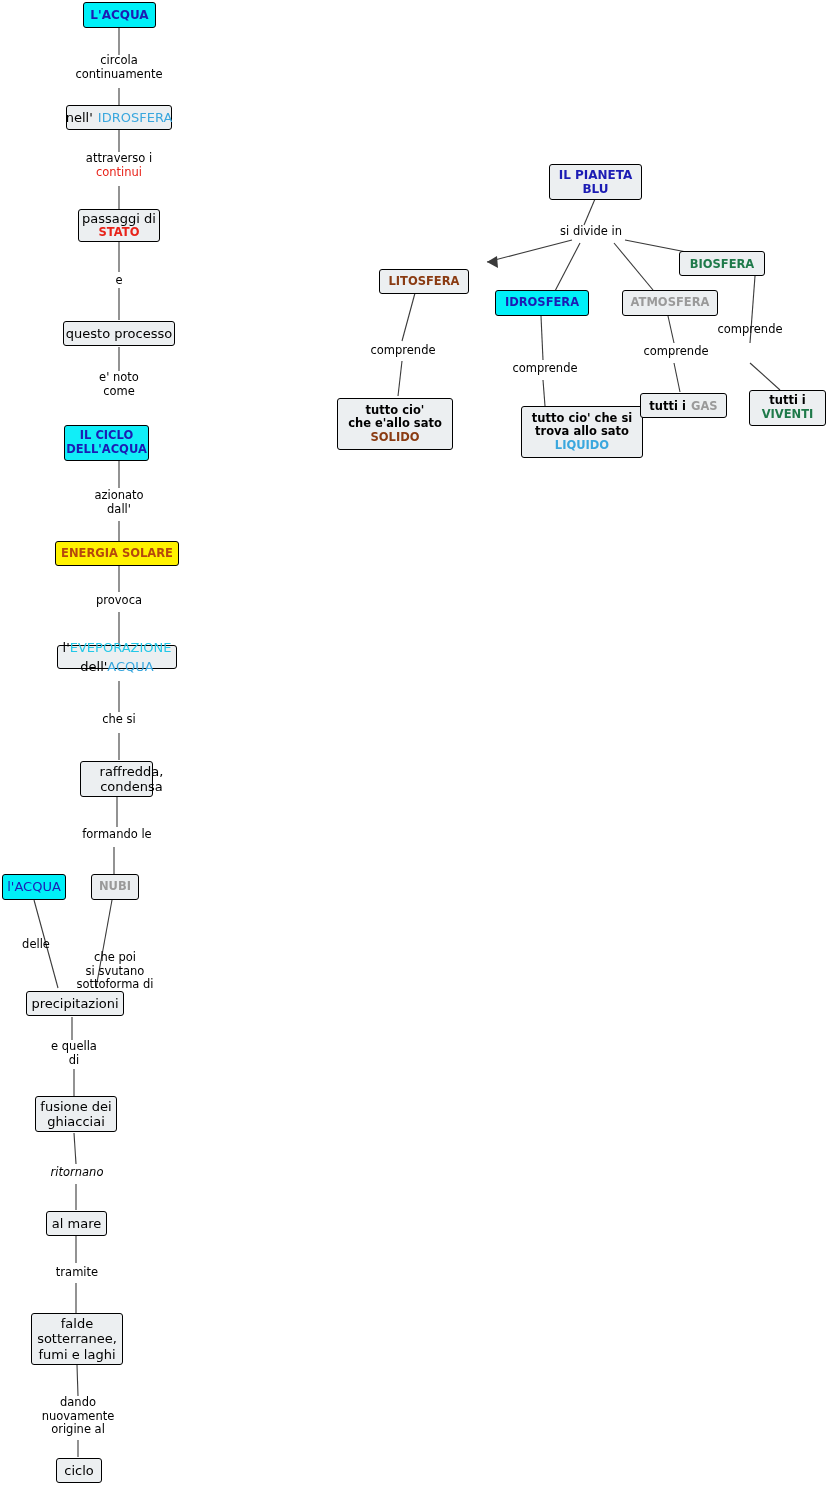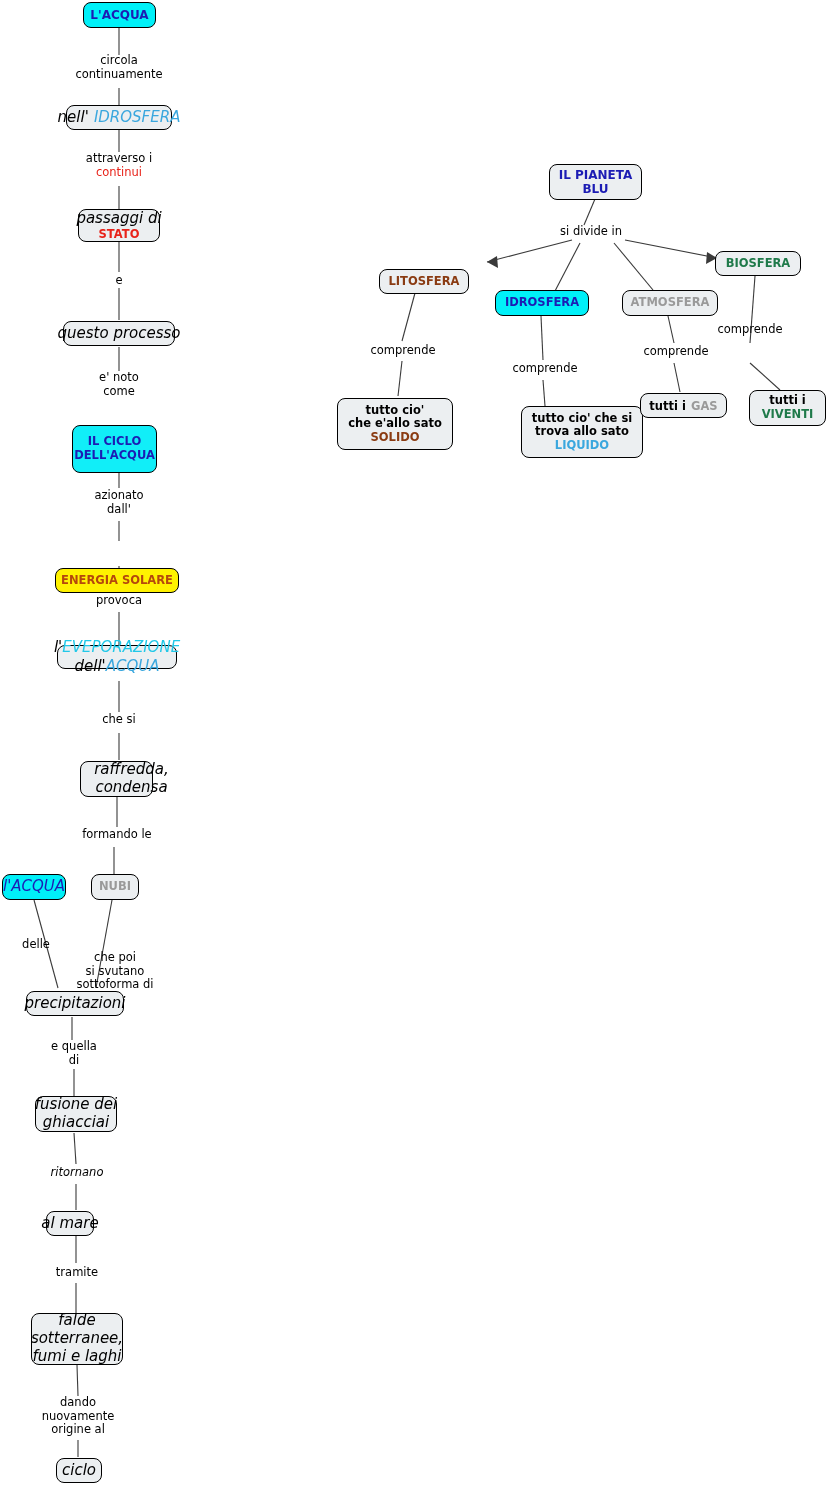--- a/index.html
+++ b/index.html
@@ -24,45 +24,45 @@
     position: absolute;
     left: 0; top: 0;
     width: 827px;
     height: 1487px;
     pointer-events: none;
   }
   .node {
     position: absolute;
     box-sizing: border-box;
     border: 1px solid #000000;
-    border-radius: 8px;
+    border-radius: 3px;
     background: #eceff1;
     text-align: center;
     line-height: 1.18;
     white-space: nowrap;
     display: flex;
     align-items: center;
     justify-content: center;
     flex-direction: column;
     padding: 3px 6px;
   }
   .lbl {
     position: absolute;
     text-align: center;
     line-height: 1.18;
     white-space: nowrap;
     color: #000000;
     font-size: 11.5px;
   }
-  .f11 { font-size: 15px; font-style: italic; }
+  .f11 { font-size: 13px; }
   .f12b { font-size: 12px; font-weight: bold; }
   .f11b { font-size: 11.5px; font-weight: bold; }
   .cyanfill { background: #00f0f8; }
   .cyanfill2 { background: #11eef8; }
-  .yellowfill { background: #fff200; margin-top: 27px; }
+  .yellowfill { background: #fff200; }
   .greyfill { background: #eceff1; }
   .c-blue { color: #1c1cb4; }
   .c-ltblue { color: #3aa7de; }
   .c-cyan { color: #22c8e8; }
   .c-red { color: #e8231a; }
   .c-brown { color: #8a3b12; }
   .c-grey { color: #9a9a9a; }
   .c-green { color: #1f7a4a; }
   .c-black { color: #000000; }
   .c-orange { color: #b5480c; }
@@ -152,21 +152,21 @@
 
   <div class="node greyfill" style="left:63px; top:321px; width:112px; height:25px;">
     <span class="f11">questo processo</span>
   </div>
 
   <div class="lbl" style="left:79px; top:371px; width:80px;">
     <div>e' noto</div>
       <div>come</div>
   </div>
 
-  <div class="node cyanfill2" style="left:72px; top:425px; width:85px; height:48px;">
+  <div class="node cyanfill2" style="left:64px; top:425px; width:85px; height:36px;">
     <span class="f11b c-blue">IL CICLO</span>
     <span class="f11b c-blue">DELL'ACQUA</span>
   </div>
 
   <div class="lbl" style="left:79px; top:489px; width:80px;">
     <div>azionato</div>
       <div>dall'</div>
   </div>
 
   <div class="node yellowfill" style="left:55px; top:541px; width:124px; height:25px;">
@@ -228,21 +228,21 @@
 
   <div class="node greyfill" style="left:35px; top:1096px; width:82px; height:36px;">
     <span class="f11">fusione dei</span>
     <span class="f11">ghiacciai</span>
   </div>
 
   <div class="lbl" style="left:40px; top:1166px; width:74px;font-style:italic;">
     <div>ritornano</div>
   </div>
 
-  <div class="node greyfill" style="left:46px; top:1211px; width:48px; height:25px;">
+  <div class="node greyfill" style="left:46px; top:1211px; width:61px; height:25px;">
     <span class="f11">al mare</span>
   </div>
 
   <div class="lbl" style="left:46px; top:1266px; width:62px;">
     <div>tramite</div>
   </div>
 
   <div class="node greyfill" style="left:31px; top:1313px; width:92px; height:52px;">
     <span class="f11">falde</span>
     <span class="f11">sotterranee,</span>
@@ -273,21 +273,21 @@
   </div>
 
   <div class="node cyanfill" style="left:495px; top:290px; width:94px; height:26px;">
     <span class="f11b c-blue">IDROSFERA</span>
   </div>
 
   <div class="node greyfill" style="left:622px; top:290px; width:96px; height:26px;">
     <span class="f11b c-grey">ATMOSFERA</span>
   </div>
 
-  <div class="node greyfill" style="left:715px; top:251px; width:86px; height:25px;">
+  <div class="node greyfill" style="left:679px; top:251px; width:86px; height:25px;justify-content:flex-end;">
     <span class="f11b c-green">BIOSFERA</span>
   </div>
 
   <div class="lbl" style="left:363px; top:344px; width:80px;">
     <div>comprende</div>
   </div>
 
   <div class="lbl" style="left:505px; top:362px; width:80px;">
     <div>comprende</div>
   </div>

